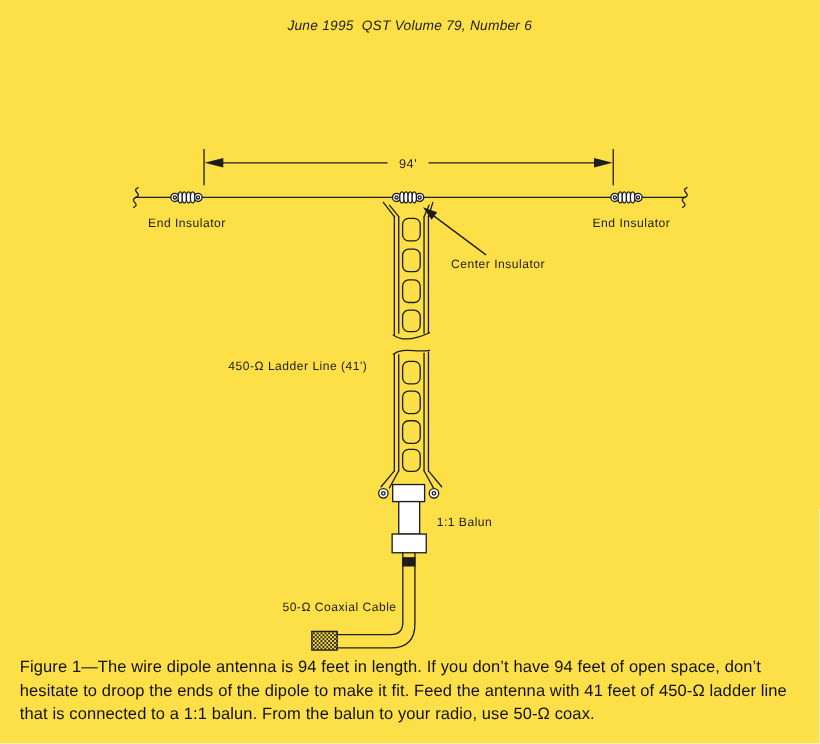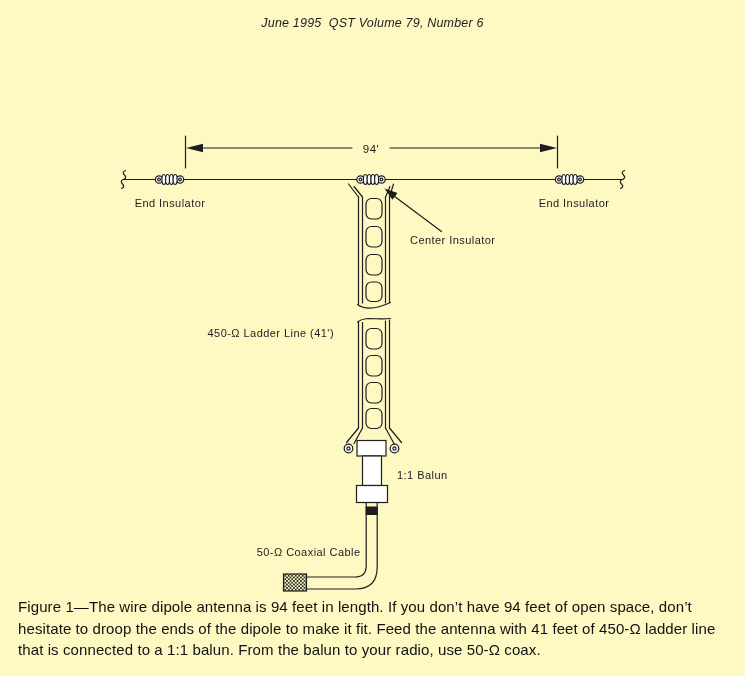--- a/index.html
+++ b/index.html
@@ -1,20 +1,20 @@
 <!DOCTYPE html>
 <html><head>
 <meta charset="utf-8">
 <style>
   html, body { margin: 0; padding: 0; background: #ffffff; }
   .page {
     position: relative;
     width: 745px;
     height: 676px;
-    background: #fef9c3;
+    background: #fde047;
     font-family: "Liberation Sans", sans-serif;
     color: #1d1d1d;
     overflow: hidden;
   }
   .header {
     position: absolute;
     top: 16px;
     left: 0;
     width: 745px;
     text-align: center;

